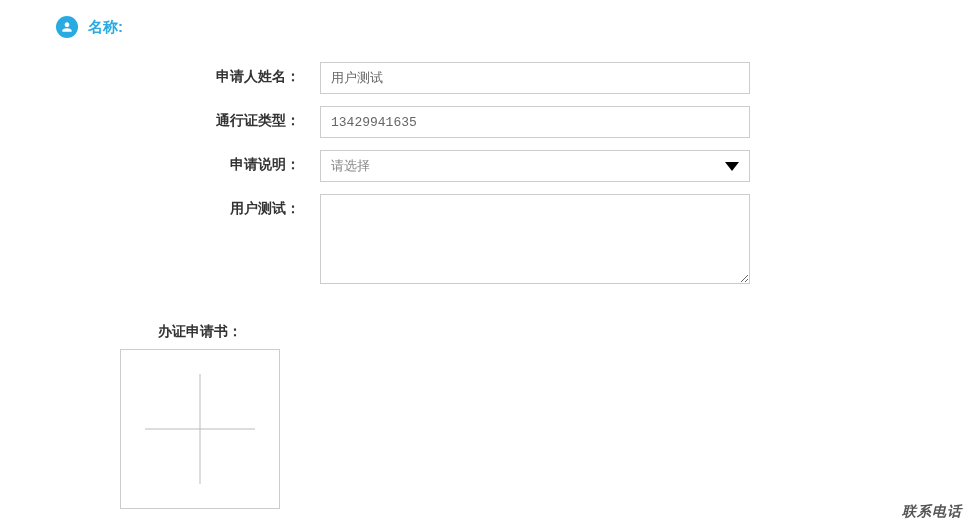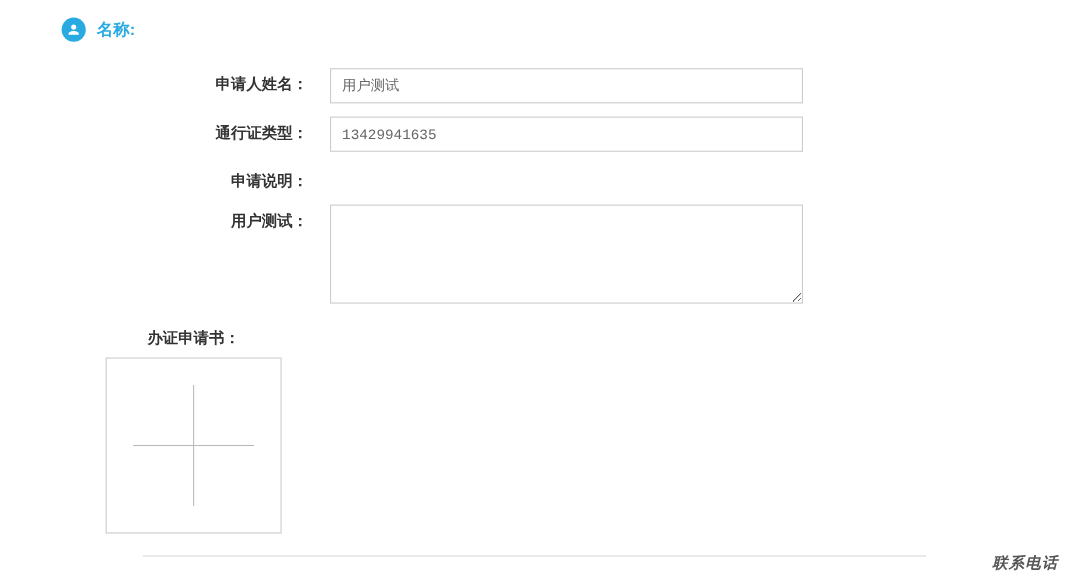--- a/index.html
+++ b/index.html
@@ -41,20 +41,21 @@
       font-weight: bold;
       color: #29abe2;
     }
     .form-container {
       padding: 24px 0 0 0;
     }
     .form-row {
       display: flex;
       align-items: flex-start;
       margin-bottom: 12px;
+      padding-left: 20px;
     }
     .form-label {
       width: 300px;
       text-align: right;
       padding-right: 20px;
       padding-top: 6px;
       font-size: 14px;
       font-weight: bold;
       color: #333;
     }
@@ -99,22 +100,22 @@
       height: 90px;
       border: 1px solid #ccc;
       padding: 6px 10px;
       font-size: 13px;
       color: #666;
       outline: none;
       resize: both;
       font-family: inherit;
     }
     .upload-section {
-      margin-top: 20px;
-      padding-left: 96px;
+      margin-top: 36px;
+      padding-left: 120px;
     }
     .upload-label {
       font-size: 14px;
       font-weight: bold;
       color: #333;
       text-align: center;
       width: 160px;
       margin-bottom: 8px;
     }
     .upload-box {
@@ -191,20 +192,26 @@
 
   <div class="form-row">
     <div class="form-label">通行证类型：</div>
     <div class="form-input-wrap">
       <input type="text" class="text-input" value="13429941635" style="">
     </div>
   </div>
 
   <div class="form-row">
     <div class="form-label">申请说明：</div>
+    <div class="form-input-wrap">
+      <div class="select-input">
+        <span>请选择</span>
+        <span class="select-caret"></span>
+      </div>
+    </div>
   </div>
 
   <div class="form-row">
     <div class="form-label">用户测试：</div>
     <div class="form-input-wrap">
       <textarea class="textarea-input" style=""></textarea>
     </div>
   </div>
 
   <div class="upload-section">

